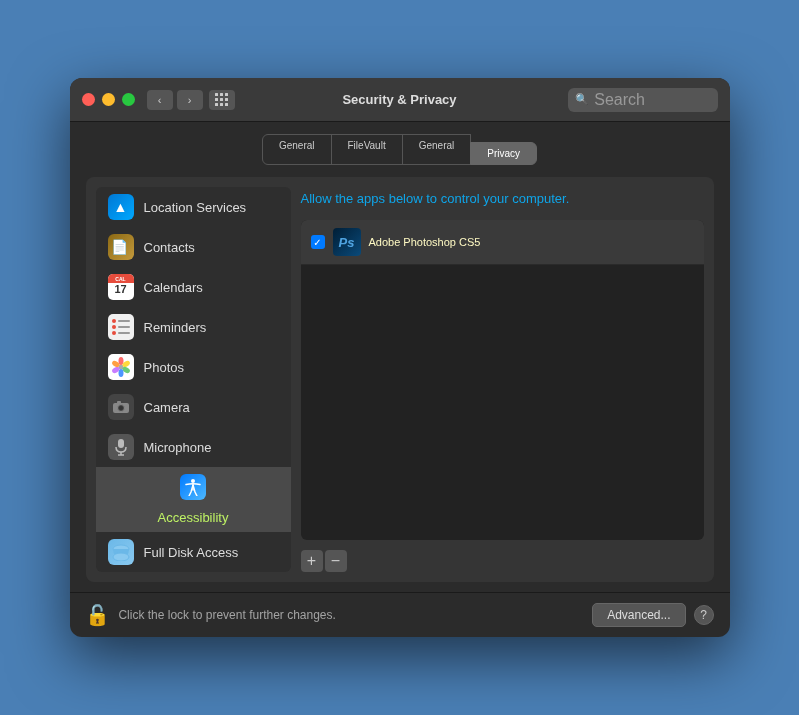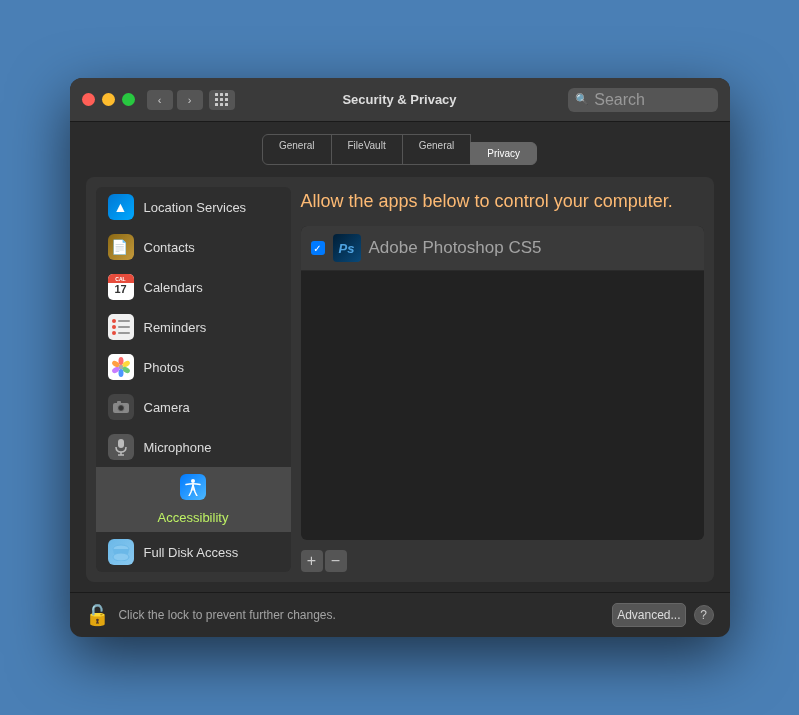--- a/index.html
+++ b/index.html
@@ -185,22 +185,22 @@
     .icon-accessibility { background: linear-gradient(135deg, #007aff, #4db8ff); color: white; }
     .icon-fulldisk { background: linear-gradient(135deg, #6bb8e8, #89c9f0); color: white; }
 
     .right-panel {
       flex: 1;
       display: flex;
       flex-direction: column;
       gap: 10px;
     }
     .panel-desc {
-      color: #fdba74;
-      font-size: 18px;
+      color: #0ea5e9;
+      font-size: 13px;
       padding: 4px 0;
     }
     .app-list {
       background: #222;
       border-radius: 6px;
       flex: 1;
       min-height: 200px;
       overflow: hidden;
     }
     .app-list-item {
@@ -229,22 +229,22 @@
       border-radius: 4px;
       display: flex;
       align-items: center;
       justify-content: center;
       color: #4fa3e0;
       font-weight: bold;
       font-size: 13px;
       font-style: italic;
     }
     .app-name {
-      color: #a3a3a3;
-      font-size: 17px;
+      color: #fef9c3;
+      font-size: 11px;
     }
     .list-buttons {
       display: flex;
       gap: 2px;
     }
     .list-btn {
       width: 22px;
       height: 22px;
       background: #555;
       border-radius: 4px;
@@ -271,21 +271,21 @@
     .footer-text {
       color: #a3a3a3;
       font-size: 12px;
       flex: 1;
     }
     .advanced-btn {
       background: #555;
       color: #ddd;
       border: 1px solid #666;
       border-radius: 5px;
-      padding: 4px 4px;
+      padding: 4px 14px;
       font-size: 12px;
       cursor: pointer;
       margin-right: 8px;
     }
     .help-btn {
       width: 20px;
       height: 20px;
       border-radius: 50%;
       background: #555;
       color: #ccc;

